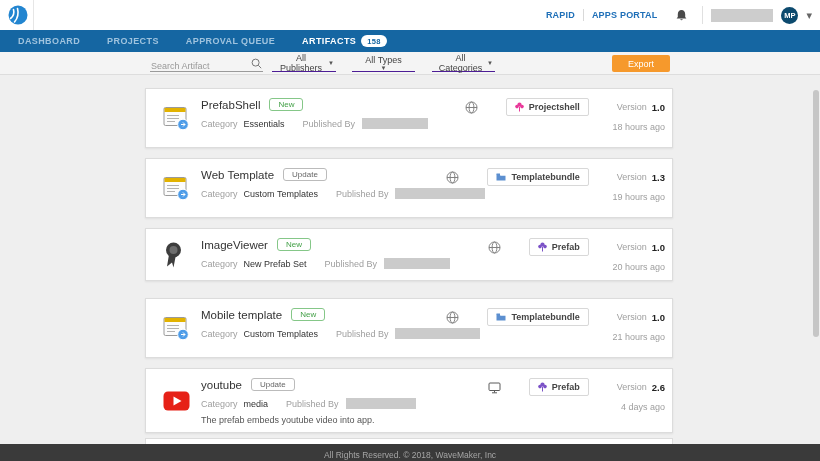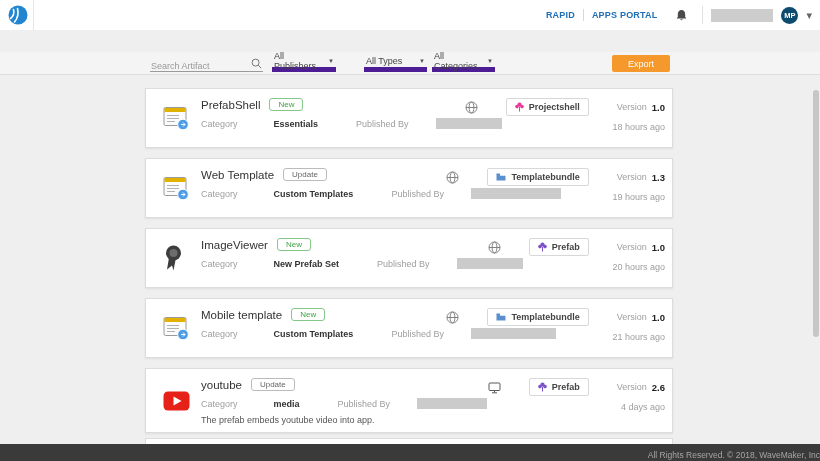--- a/index.html
+++ b/index.html
@@ -25,54 +25,54 @@
   .nav-item { font-size:9px; font-weight:700; color:#9FC3DE; letter-spacing:.4px; cursor:pointer; display:flex; align-items:center; }
   .nav-item.active { color:#ffffff; }
   .nav-badge { background:#ffffff; color:#1566A2; font-size:7.5px; font-weight:700; border-radius:8px; padding:1.5px 6px; margin-left:5px; }
 
   
   #filterbar { position:absolute; left:0; top:52px; width:820px; height:23px; background:#f4f4f4; border-bottom:1px solid #dddddd; }
   .search-box { position:absolute; left:150px; top:3px; width:113px; height:17px; border-bottom:1px solid #9a9a9a; }
   .search-box input { border:none; outline:none; background:transparent; font-family:"Liberation Sans",sans-serif; font-size:9px; color:#555; width:96px; height:15px; padding-left:1px; }
   .search-box input::placeholder { color:#999; }
   .search-icon { position:absolute; right:1px; top:3px; }
-  .dropdown { position:absolute; top:3px; height:17px; border-bottom:5px solid #4c1d95; display:flex; align-items:center; justify-content:space-between; cursor:pointer; padding:0 2px; }
-  .dd1 { left:272px; width:64px; } .dd2 { left:364px; width:63px; } .dd3 { left:432px; width:63px; }
+  .dropdown { position:absolute; top:3px; height:17px; border-bottom:1px solid #4c1d95; display:flex; align-items:center; justify-content:space-between; cursor:pointer; padding:0 2px;text-align:center; }
+  .dd1 { left:272px; width:64px; } .dd2 { left:352px; width:63px;flex-direction:column; } .dd3 { left:432px; width:63px; }
   .dd-label { font-size:9px; color:#444; }
   .dd-arrow { font-size:6px; color:#555; }
   .export-btn { position:absolute; left:612px; top:3px; width:58px; height:17px; background:#F6992C; border:none; border-radius:2px; color:#fff; font-size:9px; font-weight:400; font-family:"Liberation Sans",sans-serif; cursor:pointer; }
 
   
   .card { position:absolute; left:145px; width:528px; background:#ffffff; border:1px solid #dcdcdc; box-shadow:0 1px 2px rgba(0,0,0,.07); }
-  .c1 { top:88px; height:60px; } .c2 { top:158px; height:60px; } .c3 { top:228px; height:60px;padding-left:36px; }
+  .c1 { top:88px; height:60px; } .c2 { top:158px; height:60px; } .c3 { top:228px; height:53px;padding-left:36px; }
   .c4 { top:298px; height:60px; } .c5 { top:368px; height:65px; }
   .card-stub { position:absolute; left:145px; top:438px; width:528px; height:6px; background:#ffffff; border:1px solid #dcdcdc; border-bottom:none; }
   .card-icon { position:absolute; left:17px; top:50%; transform:translateY(-50%); }
   .card-main { position:absolute; left:55px; top:9px; }
   .title-row { display:flex; align-items:center; gap:9px; }
   .a-title { font-size:11.5px; font-weight:400; color:#333; }
   .status-badge { font-size:8px; padding:1px 8px; border-radius:3px; border:1px solid #bbb; color:#666; background:#fff; }
   .status-badge[data-kind="New"] { color:#43A047; border-color:#85c788; }
-  .meta-row { margin-top:7px; display:flex; align-items:center; font-size:9px; color:#9e9e9e;gap:20px; }
-  .meta-val { margin-left:16px; color:#333; font-weight:700; }
+  .meta-row { margin-top:7px; display:flex; align-items:center; font-size:9px; color:#9e9e9e; }
+  .meta-val { margin-left:6px; color:#333; font-weight:400; }
   .pub-label { margin-left:18px; }
   .redacted { height:11px; background:#cbcbcb; margin-left:7px; }
   .desc { margin-top:6px; font-size:9px; color:#555; }
   .card-right { position:absolute; top:9px; right:7px; display:flex; align-items:center; gap:28px; }
   .type-badge { border:1px solid #d8d8d8; background:#fff; border-radius:2px; padding:3px 8px; display:flex; align-items:center; gap:5px; }
   .type-label { font-size:9px; font-weight:700; color:#444; }
   .version-wrap { font-size:9px; color:#9e9e9e; display:flex; align-items:center; gap:5px; }
   .version-val { font-size:9.5px; font-weight:700; color:#222; }
   .time { position:absolute; right:7px; top:33px; font-size:9px; color:#9e9e9e; }
 
   
   .scroll-thumb { position:absolute; right:1px; top:90px; width:6px; height:247px; background:#c6c6c6; border-radius:3px; }
 
   
-  #footer { position:absolute; left:0; top:444px; width:820px; height:17px; background:#3A3A3A; text-align:right; }
+  #footer { position:absolute; left:0; top:444px; width:820px; height:17px; background:#3A3A3A; text-align:center; }
   #footer span { font-size:8.5px; color:#A5A5A5; line-height:17px; }
 </style>
 </head>
 <body>
 
 <div id="screen">
 
   <div id="header">
     <svg class="logo" viewBox="0 0 20 20">
       <circle cx="10" cy="10" r="9.5" fill="#2285D0"></circle>
@@ -90,20 +90,29 @@
           <path d="M5.2,10.3 a1.4,1.4 0 0,0 2.6,0 Z" fill="#4a4a4a"></path>
         </svg>
       </span>
       <span class="vdiv-tall"></span>
       <span class="redacted-name"></span>
       <span class="avatar">MP</span>
       <span class="chev">▾</span>
     </div>
   </div>
 
+  <div id="nav">
+    <span class="nav-item">DASHBOARD</span>
+    <span class="nav-item">PROJECTS</span>
+    <span class="nav-item">APPROVAL QUEUE</span>
+    <span class="nav-item active">
+      <span>ARTIFACTS</span>
+      <span class="nav-badge">158</span>
+    </span>
+  </div>
 
   <div id="filterbar">
     <div class="search-box">
       <input type="text" placeholder="Search Artifact" style="">
       <svg class="search-icon" width="11" height="11" viewBox="0 0 11 11">
         <circle cx="4.6" cy="4.6" r="3.5" fill="none" stroke="#777" stroke-width="1"></circle>
         <line x1="7.3" y1="7.3" x2="10.2" y2="10.2" stroke="#777" stroke-width="1"></line>
       </svg>
     </div>
     <div class="dropdown dd1">

